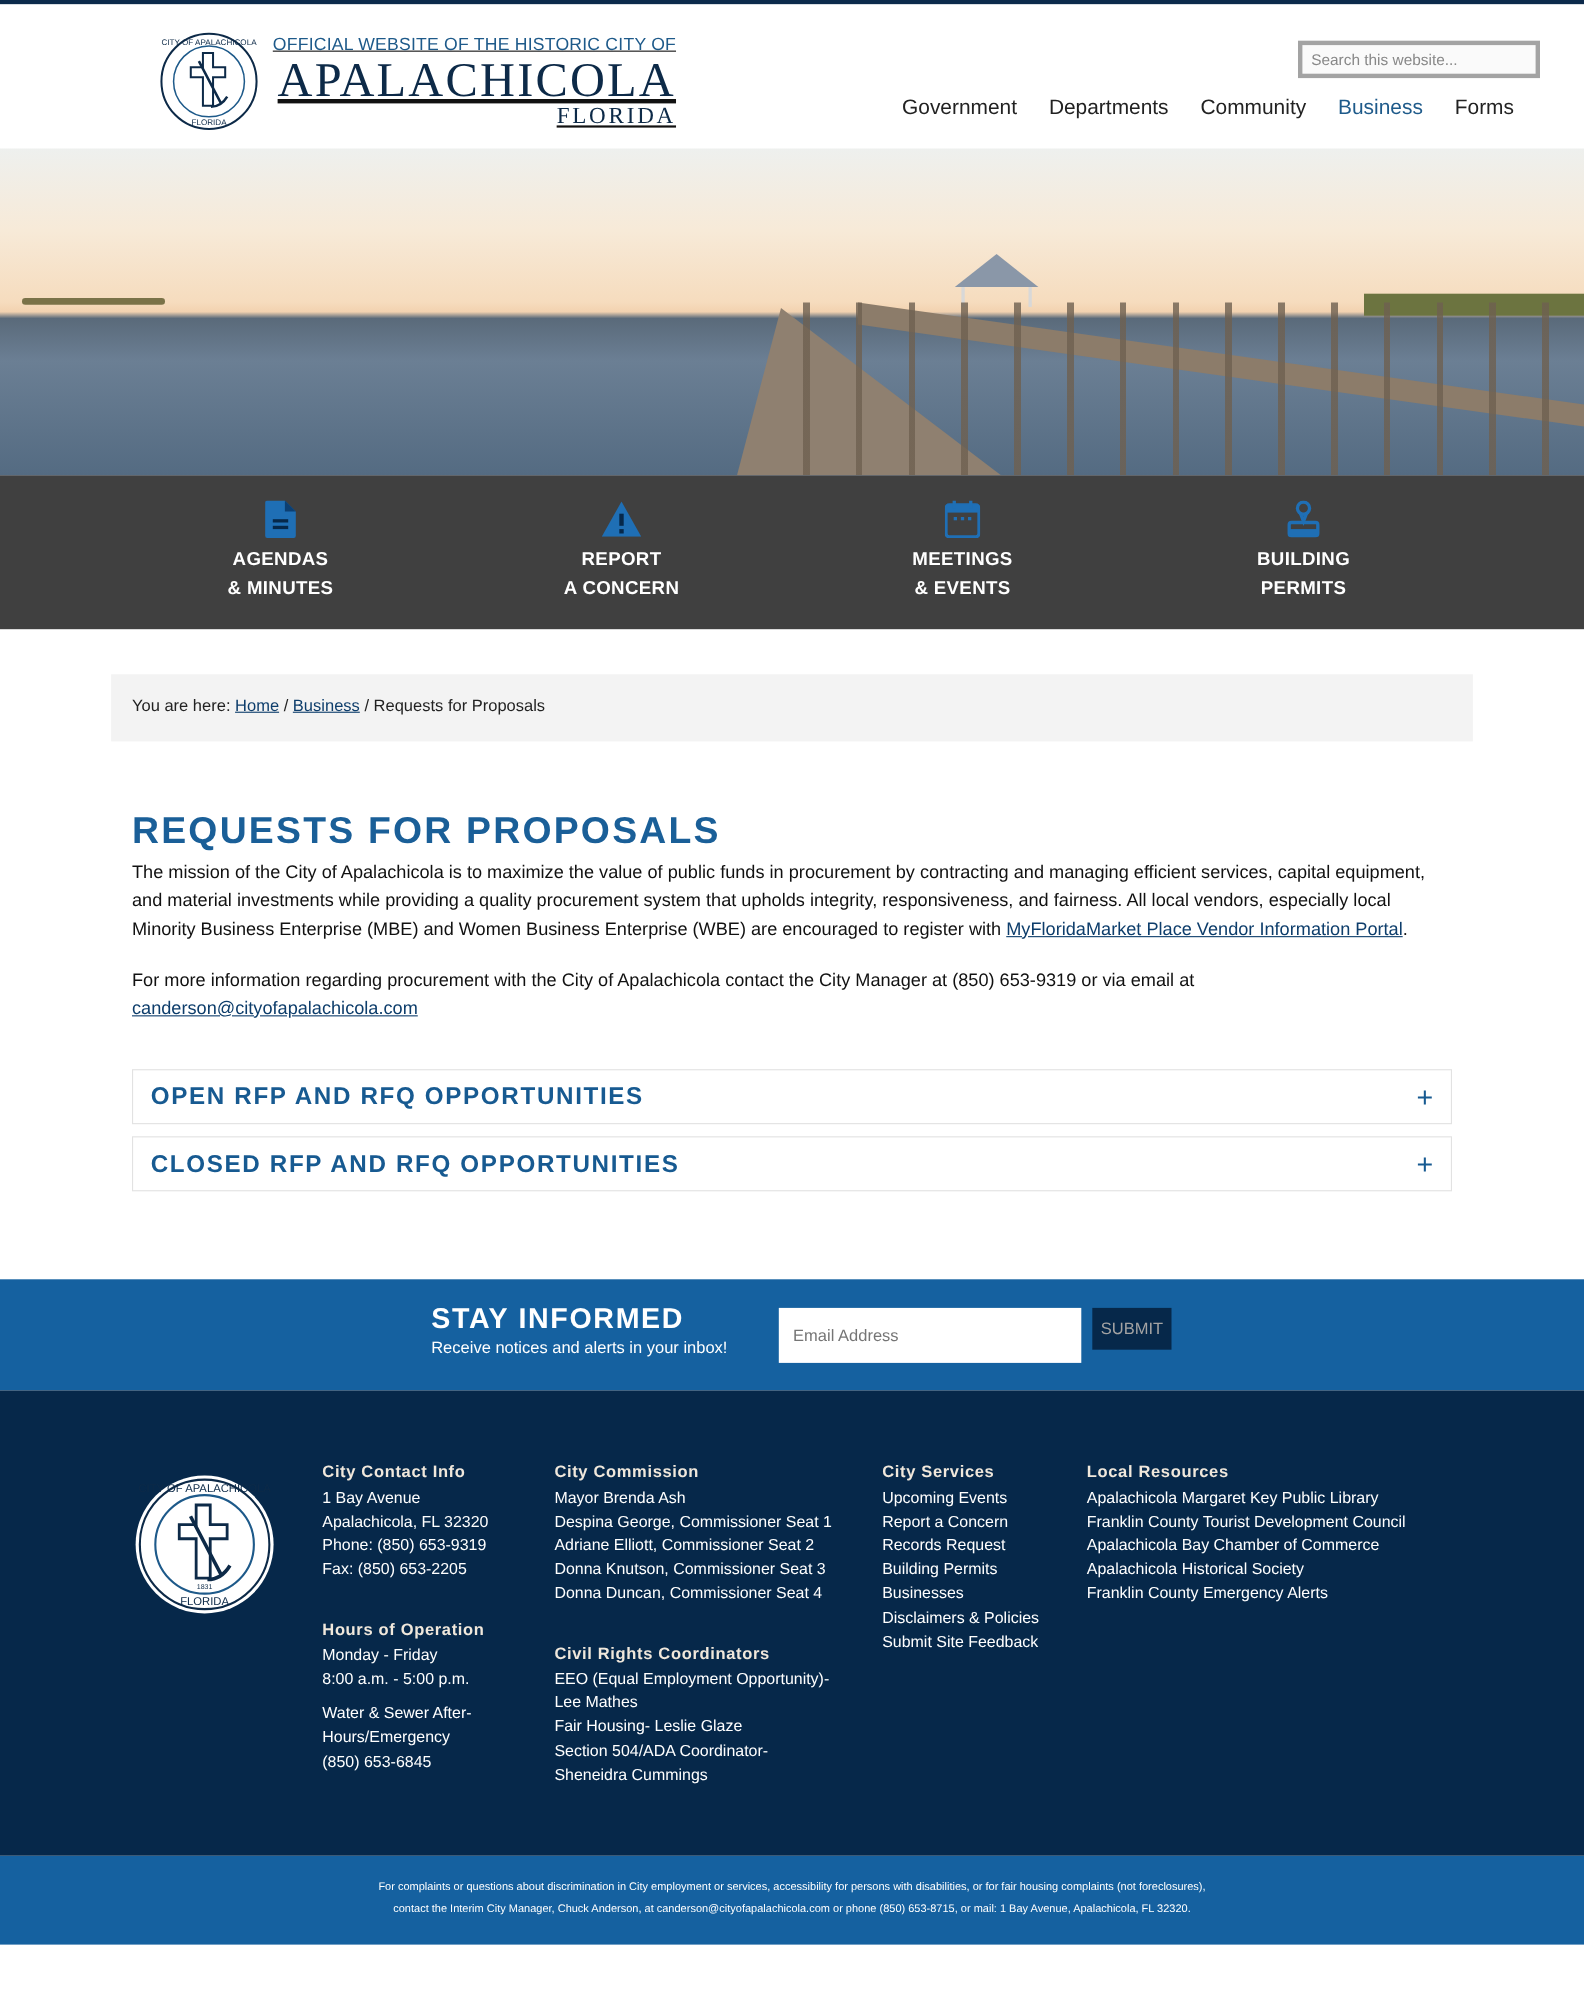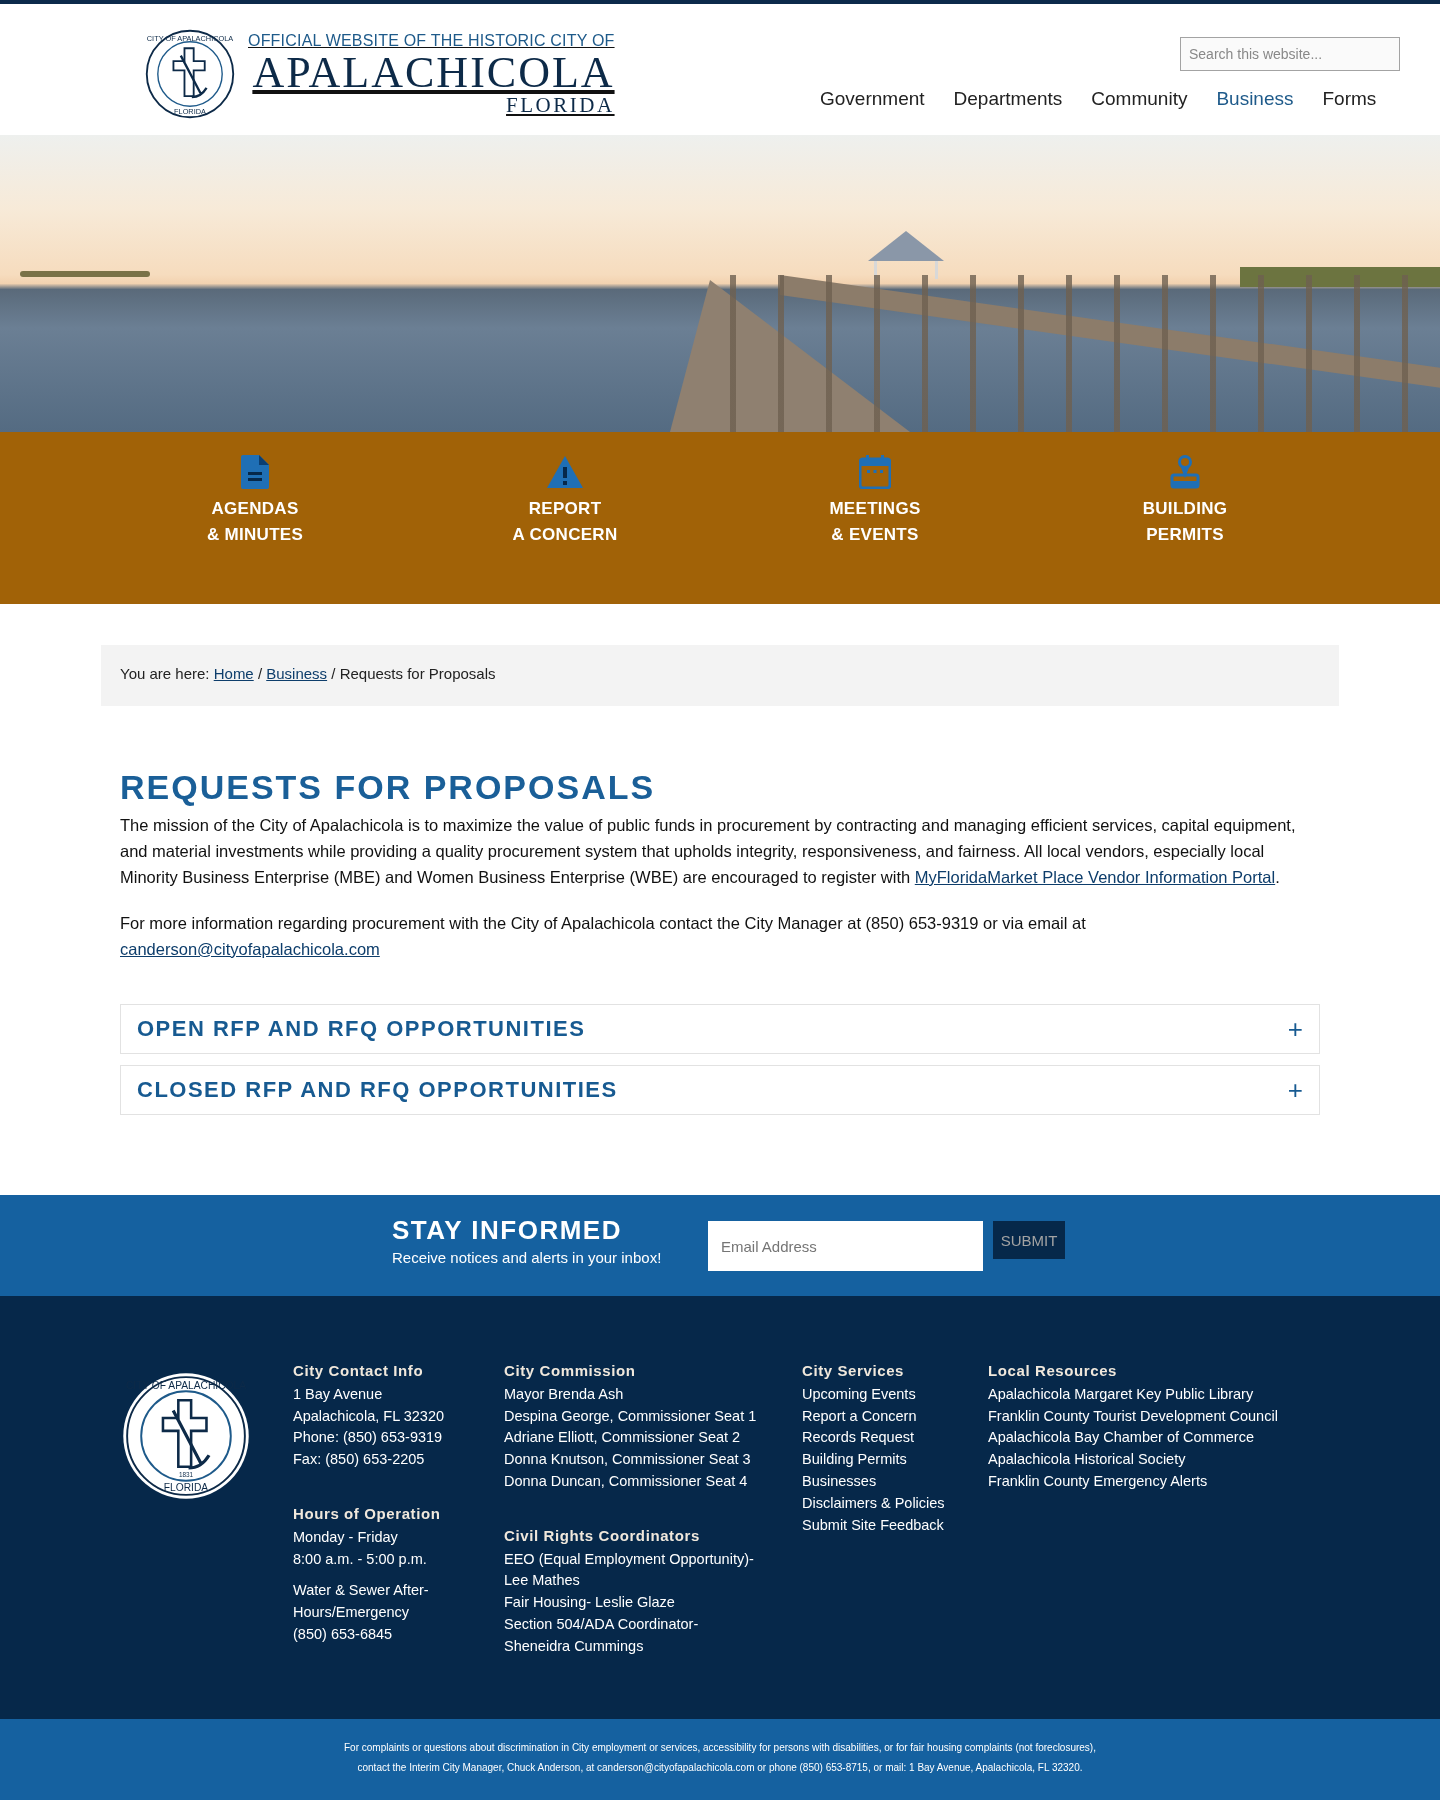--- a/index.html
+++ b/index.html
@@ -8,41 +8,41 @@
 
   .topbar { height: 4px; background: #0c2a4b; }
   .header { position: relative; height: 131px; background: #fff; }
   .logo { position: absolute; left: 144px; top: 24px; display: flex; align-items: center; }
   .seal { width: 92px; height: 92px; }
   .logo-text { margin-left: 8px; text-align: right; line-height: 1; }
   .logo-top { font-family: "Liberation Sans", sans-serif; font-size: 16px; color: #1e5a8a; letter-spacing: 0.2px; text-align: left; padding-left: 4px; }
   .logo-main { font-family: "Liberation Serif", serif; font-size: 44px; color: #0d2a48; letter-spacing: 2px; margin-top: 2px; }
   .logo-sub { font-family: "Liberation Serif", serif; font-size: 21px; color: #0d2a48; letter-spacing: 2.5px; margin-top: 0px; }
 
-  .search { position: absolute; left: 1180px; top: 33px; width: 220px; height: 34px; border: 1px solid #a3a3a3; background: #fafafa; padding: 0 8px; font-size: 14px; color: #888; font-family: "Liberation Sans", sans-serif; }
+  .search { position: absolute; left: 1180px; top: 33px; width: 220px; height: 34px; border: 4px solid #a3a3a3; background: #fafafa; padding: 0 8px; font-size: 14px; color: #888; font-family: "Liberation Sans", sans-serif; }
   .search::placeholder { color: #888; }
 
   .nav { position: absolute; top: 84px; left: 820px; display: flex; }
   .nav a { text-decoration: none; font-size: 19px; color: #222; margin-right: 29px; }
   .nav a.active { color: #1e5a8a; }
 
   .hero { height: 297px; position: relative; overflow: hidden;
     background: linear-gradient(180deg, #eef0ee 0%, #f7ead8 25%, #f6dcbe 47%, #f2d2b0 50%, #5a6a7a 52%, #6b7f94 65%, #546b82 100%); }
   .hero .island { position: absolute; left: 20px; top: 136px; width: 130px; height: 6px; background: #7a7248; border-radius: 3px; }
   .hero .walk { position: absolute; left: 670px; top: 145px; width: 0; height: 0;
     border-left: 40px solid transparent; border-right: 200px solid transparent; border-bottom: 152px solid #8f8070; }
   .hero .rail { position: absolute; left: 730px; top: 140px; width: 710px; height: 157px;
     background: repeating-linear-gradient(90deg, #6e6050 0 6px, transparent 6px 48px); opacity: 0.8; }
   .hero .rail2 { position: absolute; left: 780px; top: 140px; width: 660px; height: 20px; background: #8c7c6a; transform: skewY(8deg); transform-origin: left top; }
   .hero .gazebo { position: absolute; left: 868px; top: 96px; width: 0; height: 0;
     border-left: 38px solid transparent; border-right: 38px solid transparent; border-bottom: 30px solid #8a97a8; }
   .hero .gazebo-base { position: absolute; left: 874px; top: 126px; width: 64px; height: 18px; border-left: 3px solid #d8d8d8; border-right: 3px solid #d8d8d8; }
   .hero .reeds { position: absolute; right: 0; top: 132px; width: 200px; height: 20px; background: #6c7440; }
 
-  .quick { height: 172px; background: #a16207; display: flex; }
+  .quick { height: 140px; background: #404040; display: flex; }
   .quick-item { width: 310px; text-align: center; padding-top: 22px; color: #fff; text-decoration: none; }
   .quick-item:first-child { margin-left: 100px; }
   .quick-icon { height: 36px; display: flex; justify-content: center; align-items: center; }
   .quick-label { font-weight: bold; font-size: 17px; line-height: 26px; margin-top: 6px; letter-spacing: 0.3px; }
 
   .breadcrumb { margin: 41px 0 0 101px; width: 1238px; height: 61px; background: #f3f3f3; padding: 20px 19px; font-size: 15px; color: #222; }
   .breadcrumb a { color: #0d3d6b; }
 
   .content { margin: 0 0 0 120px; width: 1200px; }
   .page-title { margin-top: 62px; font-size: 34px; font-weight: bold; color: #1a5f98; letter-spacing: 2px; }

